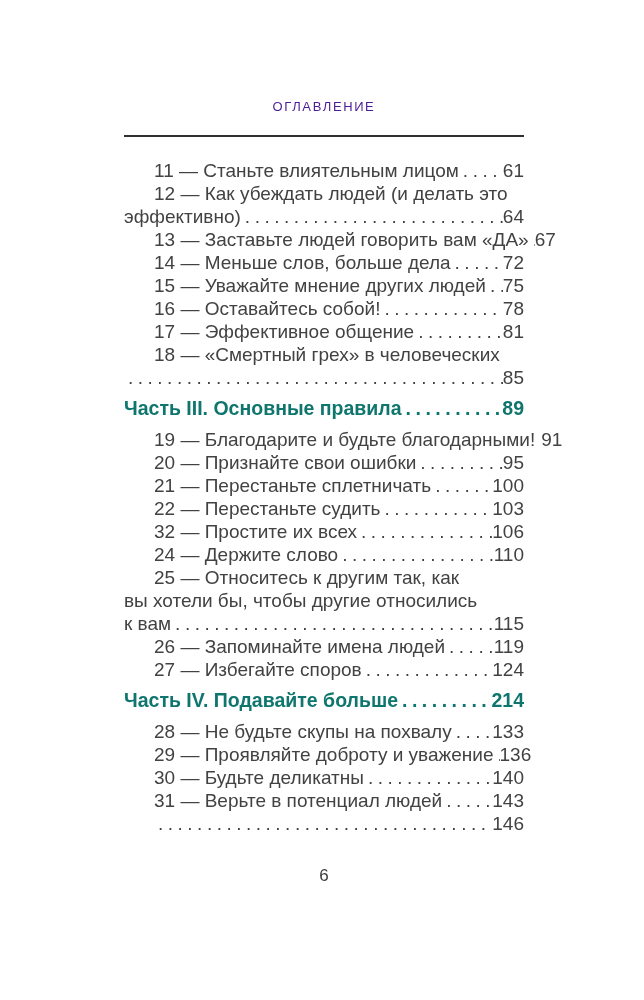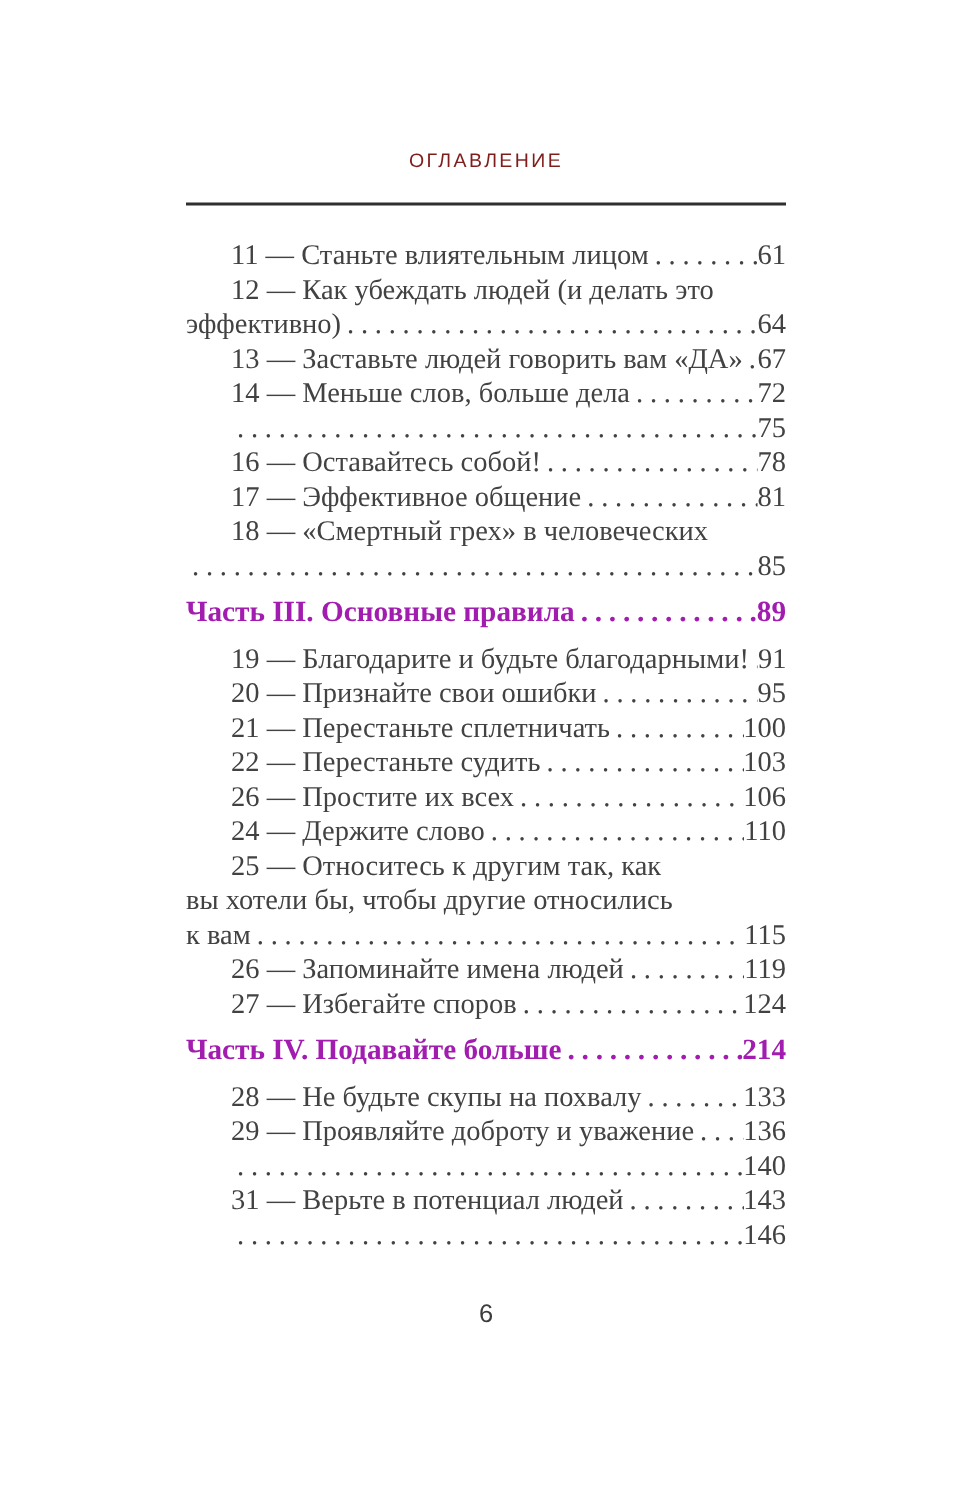--- a/index.html
+++ b/index.html
@@ -15,21 +15,21 @@
     overflow: hidden;
   }
   .page-header-title {
     position: absolute;
     top: 99px;
     left: 124px;
     width: 400px;
     text-align: center;
     font-size: 13px;
     letter-spacing: 1.6px;
-    color: #7f1d1d;
+    color: #4c1d95;
   }
   .header-rule {
     position: absolute;
     top: 135px;
     left: 124px;
     width: 400px;
     height: 2px;
     background: #2f2f2f;
   }
   .toc {
@@ -39,26 +39,25 @@
     width: 400px;
     font-size: 19px;
     line-height: 23px;
     color: #424242;
   }
   .toc-item { margin: 0; }
   .toc-item.part {
     margin: 8px 0;
     font-weight: 700;
     font-size: 19.5px;
-    color: #a21caf;
+    color: #0f766e;
   }
   .toc-line {
     display: flex;
     align-items: baseline;
-    font-family: Liberation Serif, serif;
   }
   .toc-line.indent { padding-left: 30px; }
   .toc-line .txt {
     flex: 0 0 auto;
     white-space: nowrap;
   }
   .toc-line .dots {
     flex: 1 1 auto;
     min-width: 0;
     overflow: hidden;
@@ -117,20 +116,21 @@
     </div>
     <div class="toc-item">
       <div class="toc-line indent">
         <span class="txt">14 — Меньше слов, больше дела</span>
         <span class="dots"></span>
         <span class="pg">72</span>
       </div>
     </div>
     <div class="toc-item">
       <div class="toc-line indent">
+        <span class="txt">15 — Уважайте мнение других людей</span>
         <span class="dots"></span>
         <span class="pg">75</span>
       </div>
     </div>
     <div class="toc-item">
       <div class="toc-line indent">
         <span class="txt">16 — Оставайтесь собой!</span>
         <span class="dots"></span>
         <span class="pg">78</span>
       </div>
@@ -181,21 +181,21 @@
     </div>
     <div class="toc-item">
       <div class="toc-line indent">
         <span class="txt">22 — Перестаньте судить</span>
         <span class="dots"></span>
         <span class="pg">103</span>
       </div>
     </div>
     <div class="toc-item">
       <div class="toc-line indent">
-        <span class="txt">26 — Простите их всех</span>
+        <span class="txt">32 — Простите их всех</span>
         <span class="dots"></span>
         <span class="pg">106</span>
       </div>
     </div>
     <div class="toc-item">
       <div class="toc-line indent">
         <span class="txt">24 — Держите слово</span>
         <span class="dots"></span>
         <span class="pg">110</span>
       </div>
@@ -243,20 +243,21 @@
     </div>
     <div class="toc-item">
       <div class="toc-line indent">
         <span class="txt">29 — Проявляйте доброту и уважение</span>
         <span class="dots"></span>
         <span class="pg">136</span>
       </div>
     </div>
     <div class="toc-item">
       <div class="toc-line indent">
+        <span class="txt">30 — Будьте деликатны</span>
         <span class="dots"></span>
         <span class="pg">140</span>
       </div>
     </div>
     <div class="toc-item">
       <div class="toc-line indent">
         <span class="txt">31 — Верьте в потенциал людей</span>
         <span class="dots"></span>
         <span class="pg">143</span>
       </div>

